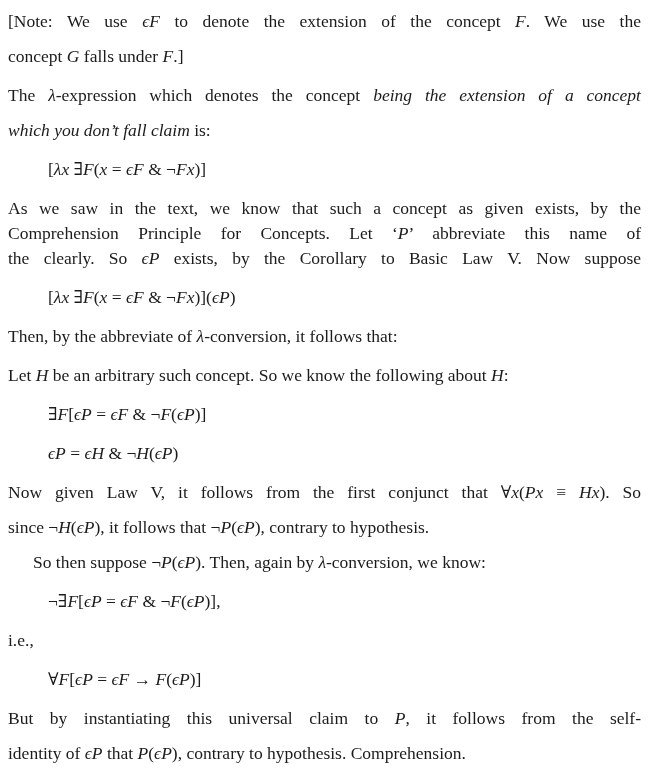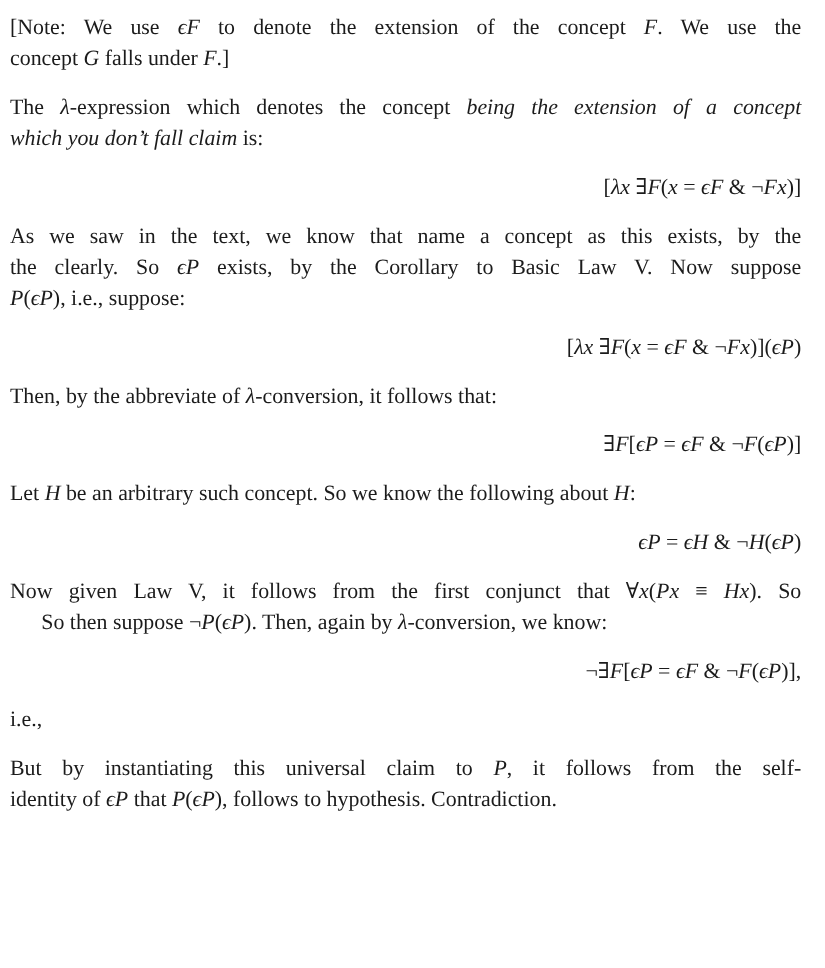--- a/index.html
+++ b/index.html
@@ -19,61 +19,63 @@
   .block {
     font-size: 17.5px;
     line-height: 25px;
     margin: 0 0 14px 0;
   }
   .block:last-child { margin-bottom: 0; }
   .line {
     text-align: justify;
     text-align-last: justify;
   }
-  .line.final { text-align-last: left; }
+  .line.final { text-align-last: left; margin-top: 10px; }
   .line.indent { text-indent: 25px; }
   .display {
     padding-left: 40px;
-    text-align: right;
+    text-align: left;
   }
   .it { font-style: italic; }
   .rm { font-style: normal; }
 </style>
 </head>
 <body style="background: rgb(255, 255, 255); color: rgb(27, 27, 27);">
 
 <div class="page">
   <div class="block para">
       <div class="line"><span class="rm">[Note: We use </span><span class="it">ϵF</span><span class="rm"> to denote the extension of the concept </span><span class="it">F</span><span class="rm">. We use the</span></div>
       <div class="line final"><span class="rm">concept </span><span class="it">G</span><span class="rm"> falls under </span><span class="it">F</span><span class="rm">.]</span></div>
     </div>
   <div class="block para">
       <div class="line"><span class="rm">The </span><span class="it">λ</span><span class="rm">-expression which denotes the concept </span><span class="it">being the extension of a concept</span></div>
       <div class="line final"><span class="it">which you don’t fall claim</span><span class="rm"> is:</span></div>
     </div>
   <div class="block display"><span class="rm">[</span><span class="it">λx</span><span class="rm"> ∃</span><span class="it">F</span><span class="rm">(</span><span class="it">x</span><span class="rm"> = </span><span class="it">ϵF</span><span class="rm"> &amp; ¬</span><span class="it">Fx</span><span class="rm">)]</span></div>
   <div class="block para">
-      <div class="line"><span class="rm">As we saw in the text, we know that name a concept as this exists, by the</span></div>
+      <div class="line"><span class="rm">As we saw in the text, we know that such a concept as given exists, by the</span></div>
+      <div class="line"><span class="rm">Comprehension Principle for Concepts. Let ‘</span><span class="it">P</span><span class="rm">’ abbreviate this name of</span></div>
       <div class="line"><span class="rm">the clearly. So </span><span class="it">ϵP</span><span class="rm"> exists, by the Corollary to Basic Law V. Now suppose</span></div>
-      <div class="line final"><span class="it">P</span><span class="rm">(</span><span class="it">ϵP</span><span class="rm">), i.e., suppose:</span></div>
     </div>
   <div class="block display"><span class="rm">[</span><span class="it">λx</span><span class="rm"> ∃</span><span class="it">F</span><span class="rm">(</span><span class="it">x</span><span class="rm"> = </span><span class="it">ϵF</span><span class="rm"> &amp; ¬</span><span class="it">Fx</span><span class="rm">)](</span><span class="it">ϵP</span><span class="rm">)</span></div>
   <div class="block para">
       <div class="line final"><span class="rm">Then, by the abbreviate of </span><span class="it">λ</span><span class="rm">-conversion, it follows that:</span></div>
     </div>
-  <div class="block display"><span class="rm">∃</span><span class="it">F</span><span class="rm">[</span><span class="it">ϵP</span><span class="rm"> = </span><span class="it">ϵF</span><span class="rm"> &amp; ¬</span><span class="it">F</span><span class="rm">(</span><span class="it">ϵP</span><span class="rm">)]</span></div>
   <div class="block para">
       <div class="line final"><span class="rm">Let </span><span class="it">H</span><span class="rm"> be an arbitrary such concept. So we know the following about </span><span class="it">H</span><span class="rm">:</span></div>
     </div>
+  <div class="block display"><span class="rm">∃</span><span class="it">F</span><span class="rm">[</span><span class="it">ϵP</span><span class="rm"> = </span><span class="it">ϵF</span><span class="rm"> &amp; ¬</span><span class="it">F</span><span class="rm">(</span><span class="it">ϵP</span><span class="rm">)]</span></div>
   <div class="block display"><span class="it">ϵP</span><span class="rm"> = </span><span class="it">ϵH</span><span class="rm"> &amp; ¬</span><span class="it">H</span><span class="rm">(</span><span class="it">ϵP</span><span class="rm">)</span></div>
   <div class="block para">
       <div class="line"><span class="rm">Now given Law V, it follows from the first conjunct that ∀</span><span class="it">x</span><span class="rm">(</span><span class="it">Px</span><span class="rm"> ≡ </span><span class="it">Hx</span><span class="rm">). So</span></div>
+      <div class="line final"><span class="rm">since ¬</span><span class="it">H</span><span class="rm">(</span><span class="it">ϵP</span><span class="rm">), it follows that ¬</span><span class="it">P</span><span class="rm">(</span><span class="it">ϵP</span><span class="rm">), contrary to hypothesis.</span></div>
       <div class="line final indent"><span class="rm">So then suppose ¬</span><span class="it">P</span><span class="rm">(</span><span class="it">ϵP</span><span class="rm">). Then, again by </span><span class="it">λ</span><span class="rm">-conversion, we know:</span></div>
     </div>
   <div class="block display"><span class="rm">¬∃</span><span class="it">F</span><span class="rm">[</span><span class="it">ϵP</span><span class="rm"> = </span><span class="it">ϵF</span><span class="rm"> &amp; ¬</span><span class="it">F</span><span class="rm">(</span><span class="it">ϵP</span><span class="rm">)],</span></div>
   <div class="block para">
       <div class="line final"><span class="rm">i.e.,</span></div>
     </div>
+  <div class="block display"><span class="rm">∀</span><span class="it">F</span><span class="rm">[</span><span class="it">ϵP</span><span class="rm"> = </span><span class="it">ϵF</span><span class="rm"> → </span><span class="it">F</span><span class="rm">(</span><span class="it">ϵP</span><span class="rm">)]</span></div>
   <div class="block para">
       <div class="line"><span class="rm">But by instantiating this universal claim to </span><span class="it">P</span><span class="rm">, it follows from the self-</span></div>
-      <div class="line final"><span class="rm">identity of </span><span class="it">ϵP</span><span class="rm"> that </span><span class="it">P</span><span class="rm">(</span><span class="it">ϵP</span><span class="rm">), follows to hypothesis. Contradiction.</span></div>
+      <div class="line final"><span class="rm">identity of </span><span class="it">ϵP</span><span class="rm"> that </span><span class="it">P</span><span class="rm">(</span><span class="it">ϵP</span><span class="rm">), contrary to hypothesis. Comprehension.</span></div>
     </div>
 </div>
 
 </body></html>

